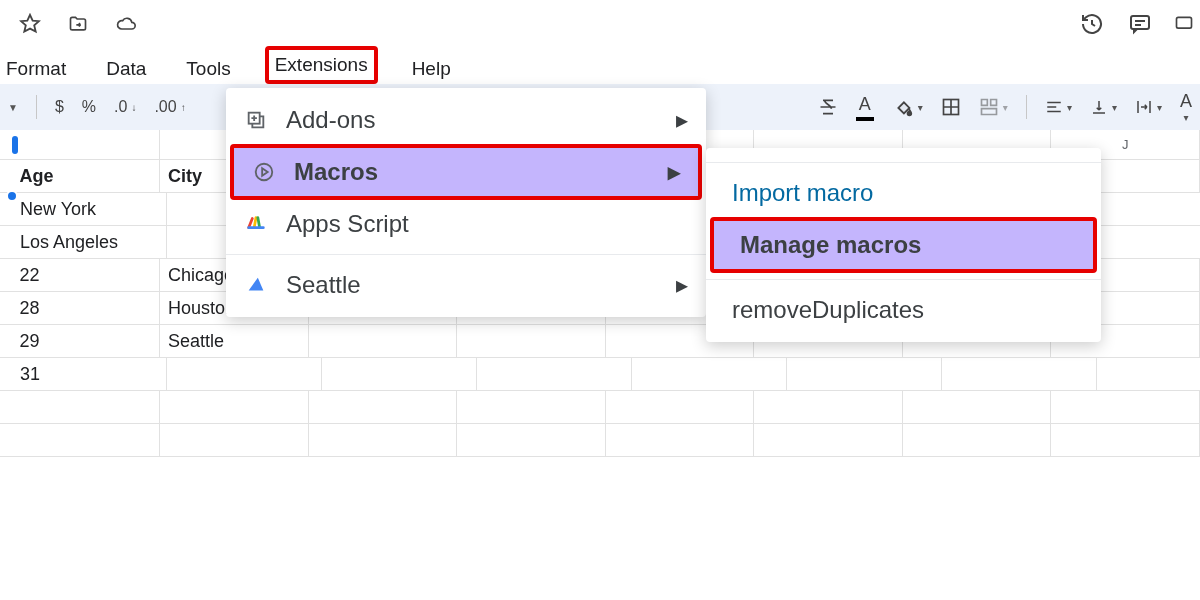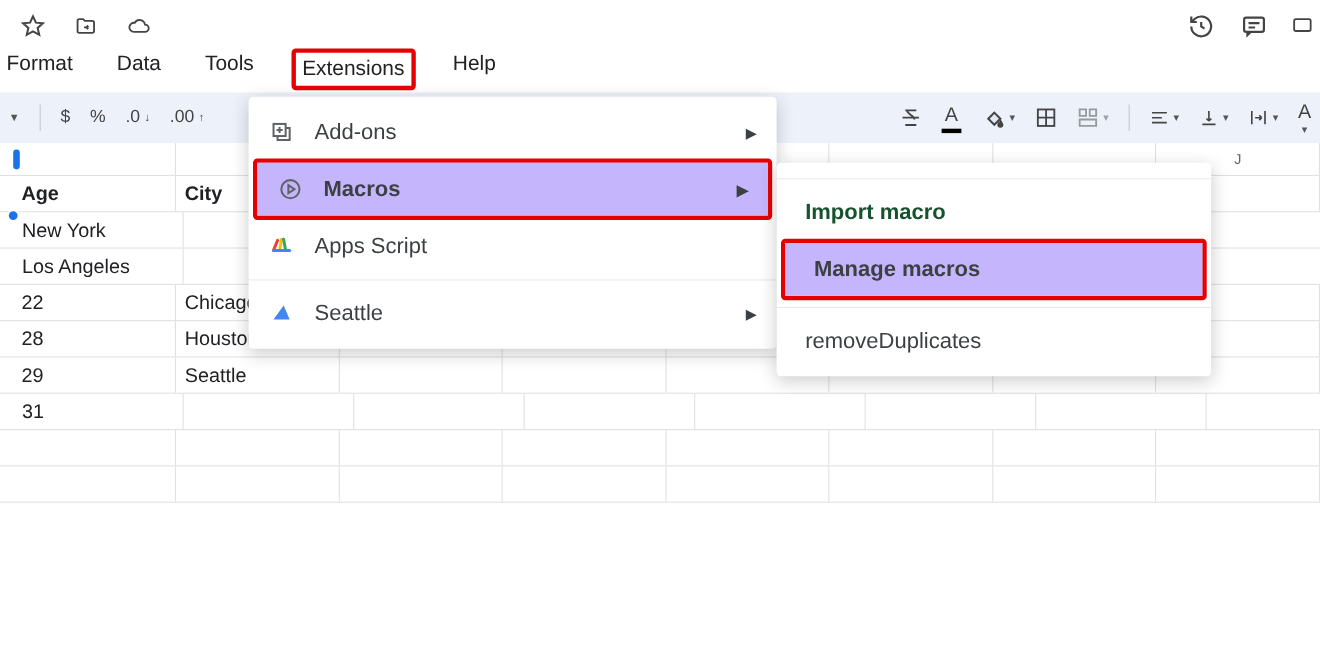--- a/index.html
+++ b/index.html
@@ -4,21 +4,21 @@
 <style>
   * { box-sizing: border-box; margin: 0; padding: 0; font-family: "Google Sans", Arial, sans-serif; }
   body { background: #fff; width: 1200px; height: 600px; overflow: hidden; color: #202124; font-size: 14px; position: relative; }
 
   
   .iconrow { height: 44px; display: flex; align-items: center; padding: 4px 6px 0 16px; gap: 20px; }
   .iconrow .spacer { flex: 1; }
   .iconbtn { width: 28px; height: 28px; display:flex; align-items:center; justify-content:center; color:#444; }
 
   
-  .menubar { height: 40px; display: flex; align-items: flex-start; padding: 0 16px 0 0; gap: 28px; font-size: 19px; color:#202124; }
+  .menubar { height: 40px; display: flex; align-items: flex-end; padding: 0 16px 0 0; gap: 28px; font-size: 19px; color:#202124; }
   .menubar .menuitem { padding: 4px 6px; }
   .menubar .menuitem.hl { border: 4px solid #e60000; border-radius:4px; }
 
   
   .toolbar { height: 46px; background:#edf2fa; display:flex; align-items:center; padding: 0 8px; gap:18px; position:relative; }
   .toolbar .tb { color:#444; display:flex; align-items:center; gap:4px; font-size:16px; }
   .toolbar .sep { width:1px; height:24px; background:#c7c7c7; }
   .toolbar .underline-a { display:flex; flex-direction:column; align-items:center; }
   .toolbar .underline-a .bar { width:18px; height:4px; background:#000; margin-top:-2px;}
   .dd { font-size:10px; color:#555; }
@@ -30,27 +30,27 @@
   .colhdr .col { width:155px; text-align:center; color:#5f6368; font-size:13px; line-height:30px; border-right:1px solid #e1e1e1; position:relative;}
   .colhdr .col.sel::after { content:""; position:absolute; left:0; top:6px; width:6px; height:18px; background:#1a73e8; border-radius:3px;}
   .row { display:flex; height:33px; border-bottom:1px solid #e1e1e1; }
   .row .rownum { width:12px; }
   .row .cell { width:155px; padding:6px 8px; font-size:18px; border-right:1px solid #e1e1e1; white-space:nowrap; overflow:hidden;}
   .row.hdr .cell { font-weight:700; }
   .sel-corner { position:absolute; width:12px; height:12px; background:#1a73e8; border:2px solid #fff; border-radius:50%; left:6px; top:60px; }
 
   
   .menu { position:absolute; background:#fff; box-shadow:0 4px 16px rgba(0,0,0,.2); border-radius:4px; padding:8px 0; z-index:10;}
-  .menu .mi { display:flex; align-items:center; height:48px; padding:0 18px; gap:18px; font-size:20px; color:#3c4043; position:relative;}
+  .menu .mi { display:flex; align-items:center; height:48px; padding:0 18px; gap:18px; font-size:24px; color:#3c4043; position:relative;}
   .menu .mi.hover { background:#c4b5fd;font-weight:bold;}
   .menu .mi .icon { width:24px; display:flex; align-items:center; justify-content:center;}
   .menu .mi .arrow { position:absolute; right:18px; }
   .menu .divider { height:1px; background:#e8eaed; margin:6px 0; }
   .menu .hl { border:4px solid #e60000; border-radius:4px; margin:0 4px;}
-  .menu .disabled { color:#14532d;font-weight:bold; }
+  .menu .disabled { color:#0369a1; }
 
   #ext-menu { left:226px; top:88px; width:480px; }
   #macro-menu { left:706px; top:148px; width:395px; }
   #macro-menu .mi { padding-left:26px; }
 
   svg { display:block; }
 </style>
 </head>
 <body>
 

